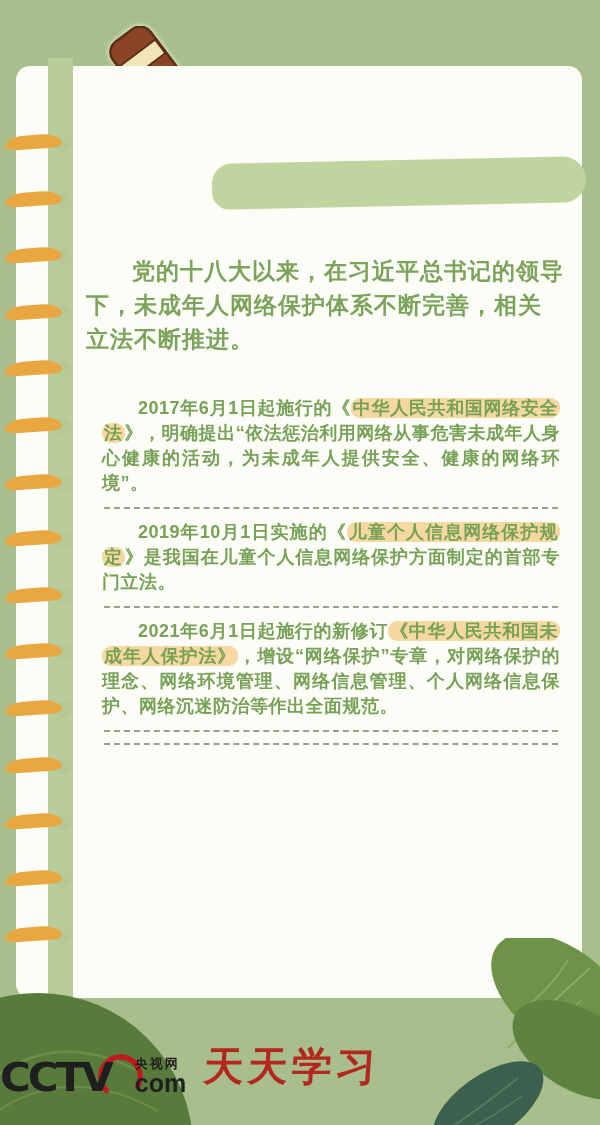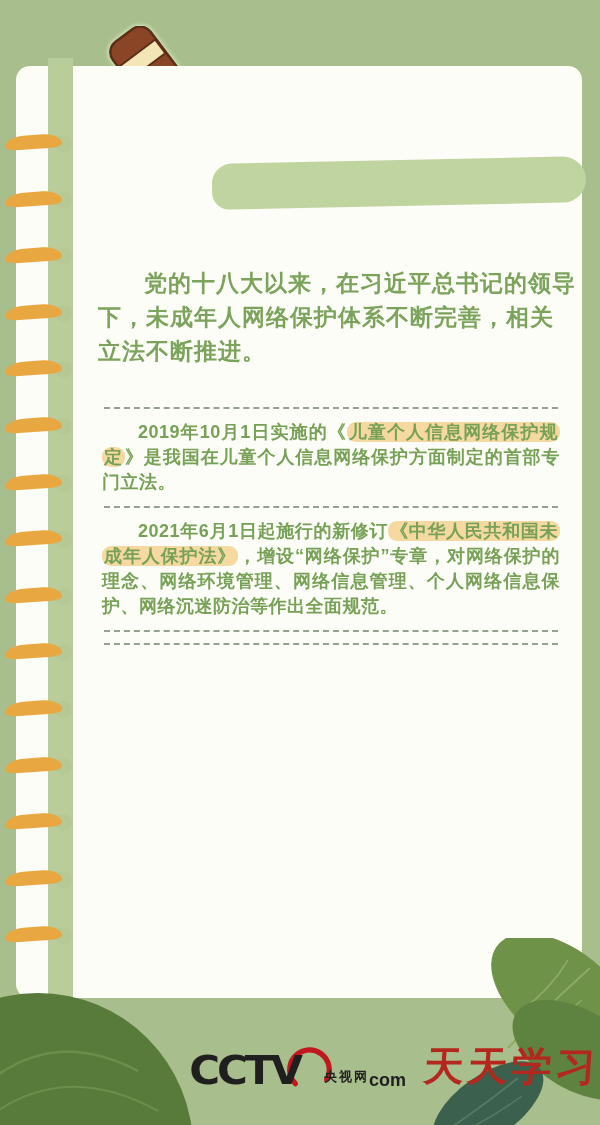--- a/index.html
+++ b/index.html
@@ -42,51 +42,51 @@
     position:absolute;left:196px;top:94px;width:374px;height:46px;
     background:var(--swoosh);border-radius:26px 30px 30px 22px;
     transform:rotate(-1.2deg);z-index:1;
   }
   .page-title{
     position:absolute;left:204px;top:38px;margin:0;z-index:2;
     font-size:57px;font-weight:bold;color:var(--title-brown);
     letter-spacing:5px;font-family:"DejaVu Sans",sans-serif;
   }
   .intro{
-    position:absolute;left:70px;top:188px;width:478px;margin:12px;
+    position:absolute;left:70px;top:188px;width:478px;margin:0;
     font-family:"DejaVu Serif",serif;font-weight:bold;
     font-size:23px;line-height:34px;letter-spacing:1px;
     color:#7ba35b;text-indent:2em;
   }
   .body-block{position:absolute;left:86px;top:330px;width:458px;}
   .body-para{
     margin:0;font-size:18px;line-height:25px;letter-spacing:.5px;
     color:var(--body-green);font-weight:bold;text-indent:2em;text-align:justify;
   }
   .hl{
     background:var(--highlight);border-radius:9px;padding:0 2px;
     box-decoration-break:clone;-webkit-box-decoration-break:clone;
   }
   .sep{border:none;border-top:2px dashed var(--sep);margin:11px 2px;height:0;}
   .leaves{position:absolute;z-index:4;}
   .leaves-br{right:0;top:938px;}
   .leaves-bl{left:-12px;top:986px;}
   .footer{
-    position:absolute;left:9px;right:0;top:1034px;height:64px;z-index:5;
-    display:flex;justify-content:flex-end;align-items:center;gap:18px;
+    position:absolute;left:0;right:0;top:1034px;height:64px;z-index:5;
+    display:flex;justify-content:flex-start;align-items:center;gap:18px;
   }
   .cctv-logo{display:flex;align-items:flex-end;}
   .cctv-text{
     font-size:42px;font-weight:bold;color:#1f1f1f;letter-spacing:-3px;
     line-height:.95;transform:scaleY(.92);font-family:"DejaVu Sans",sans-serif;
   }
   .red-arc{width:50px;height:50px;margin-left:-15px;margin-bottom:0px;}
-  .cctv-stack{display:flex;flex-direction:row;margin-left:-11px;line-height:1;padding-bottom:2px;margin-top:22px;}
+  .cctv-stack{display:flex;flex-direction:column;margin-left:-11px;line-height:1;padding-bottom:2px;margin-top:22px;}
   .cctv-site{font-size:13px;letter-spacing:2px;color:#1f1f1f;font-weight:bold;}
-  .cctv-com{font-size:18px;font-weight:bold;color:#1f1f1f;margin-top:1px;}
+  .cctv-com{font-size:25px;font-weight:bold;color:#1f1f1f;margin-top:1px;}
   .slogan{
     font-size:40px;font-weight:bold;color:#b4271f;letter-spacing:4px;
     font-family:"DejaVu Serif",serif;transform:skewX(-4deg);
   }
 </style>
 </head>
 <body>
 
 <div class="poster">
 
@@ -164,20 +164,21 @@
       <rect x="64" y="2" width="47" height="72" rx="13" fill="#8a4527" stroke="#5c2d18" stroke-width="2.5"></rect>
       <rect x="65" y="24" width="45" height="17" fill="#f3e5b6" stroke="#5c2d18" stroke-width="2"></rect>
     </g>
   </svg>
   <div style="position:absolute;left:16px;top:66px;width:566px;height:932px;z-index:2;">
     <div class="swoosh"></div>
 
     <p class="intro">党的十八大以来，在习近平总书记的领导下，未成年人网络保护体系不断完善，相关立法不断推进。</p>
 
     <div class="body-block">
+      <p class="body-para"><span>2017年6月1日起施行的《</span><span class="hl">中华人民共和国网络安全法</span><span>》，明确提出“依法惩治利用网络从事危害未成年人身心健康的活动，为未成年人提供安全、健康的网络环境”。</span></p>
       <hr class="sep">
       <p class="body-para"><span>2019年10月1日实施的《</span><span class="hl">儿童个人信息网络保护规定</span><span>》是我国在儿童个人信息网络保护方面制定的首部专门立法。</span></p>
       <hr class="sep">
       <p class="body-para"><span>2021年6月1日起施行的新修订</span><span class="hl">《中华人民共和国未成年人保护法》</span><span>，增设“网络保护”专章，对网络保护的理念、网络环境管理、网络信息管理、个人网络信息保护、网络沉迷防治等作出全面规范。</span></p>
       <hr class="sep">
       <hr class="sep">
     </div>
   </div>
 
   <svg class="leaves leaves-br" style="position:absolute;" width="170" height="187" viewBox="0 0 170 187">

